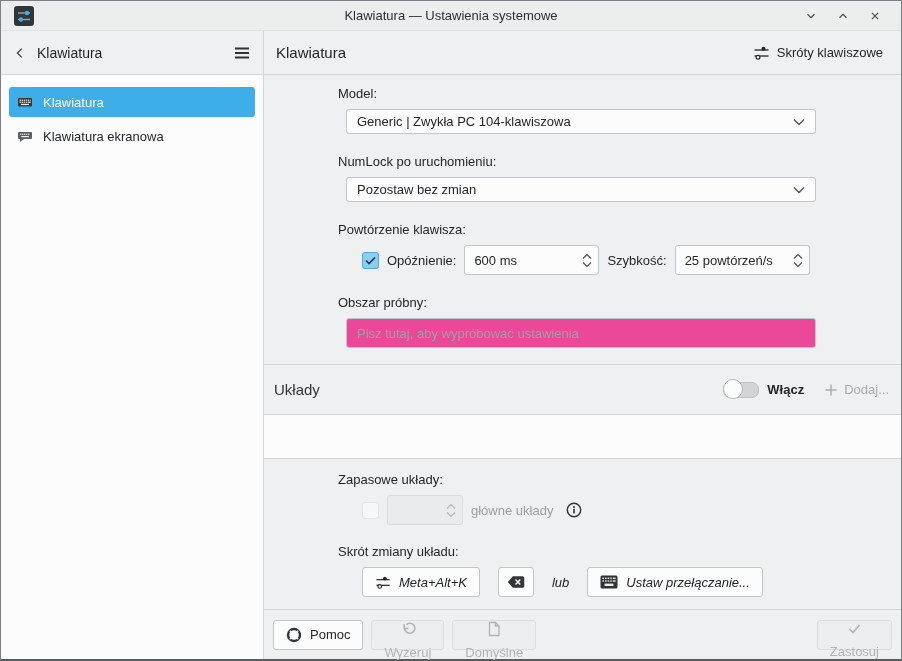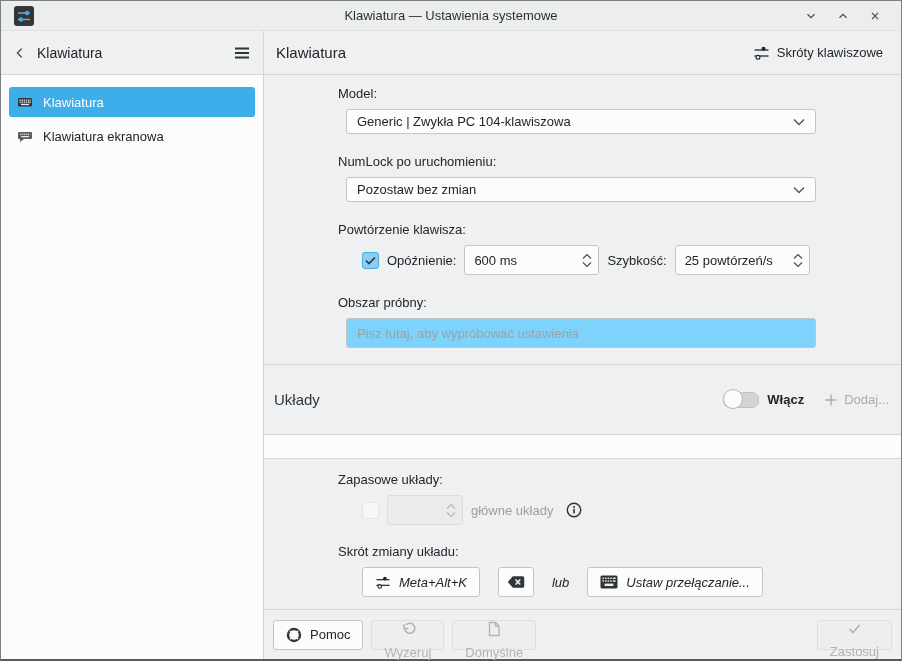--- a/index.html
+++ b/index.html
@@ -45,26 +45,26 @@
   .hrow{display:flex;align-items:center;gap:8px;padding-left:16px;}
   .checkbox{width:17px;height:17px;box-sizing:border-box;border-radius:3px;position:relative;flex:0 0 17px;}
   .checkbox.checked{background:#8ccdf0;border:1px solid #49ace3;}
   .checkbox.disabled{background:#f6f7f7;border:1px solid #e2e4e5;}
   .spinbox{height:30px;box-sizing:border-box;background:#fcfcfc;border:1px solid #c1c6c8;
     border-radius:3px;display:flex;align-items:center;padding:0 6px 0 0;}
   .spinbox input{border:0;outline:0;background:transparent;flex:1;min-width:0;
     font:inherit;color:#232629;padding:0 0 0 9px;}
   .spinbox.disabled{background:#e9ebec;border-color:#dbdddd;}
   .spin-arrows{display:flex;flex-direction:column;align-items:center;justify-content:center;gap:1px;}
-  .text-input{width:470px;height:30px;box-sizing:border-box;background:#7dd3fc;
+  .text-input{width:470px;height:30px;box-sizing:border-box;background:#ec4899;
     border:1px solid #c1c6c8;border-radius:3px;font:inherit;color:#232629;padding:8px 10px;outline:0;}
   .text-input::placeholder{color:#9da1a4;opacity:1;}
   
   .layouts-header{flex:0 0 45px;display:flex;align-items:center;gap:10px;
-    border-top:1px solid #d3d5d6;border-bottom:1px solid #d3d5d6;background:#eff0f1;padding:12px 10px;}
+    border-top:1px solid #d3d5d6;border-bottom:1px solid #d3d5d6;background:#eff0f1;padding:2px 10px;}
   .layouts-title{font-size:15px;color:#31363b;}
   .toggle-wrap{margin-left:auto;display:flex;align-items:center;gap:8px;}
   .toggle{width:34px;height:14px;border-radius:7px;background:#d2d4d5;border:1px solid #bfc2c4;position:relative;}
   .toggle .knob{width:20px;height:20px;border-radius:50%;background:#fcfcfc;border:1px solid #b3b6b8;
     position:absolute;left:-1px;top:-4px;box-sizing:border-box;}
   .toggle-label{font-weight:700;}
   .add-btn{display:flex;align-items:center;gap:6px;color:#a9abad;margin-left:10px;padding-right:2px;}
   .layouts-empty{flex:1;background:#fcfcfc;}
   
   .spare-section{flex:0 0 151px;border-top:1px solid #d3d5d6;padding-left:74px;box-sizing:border-box;}

